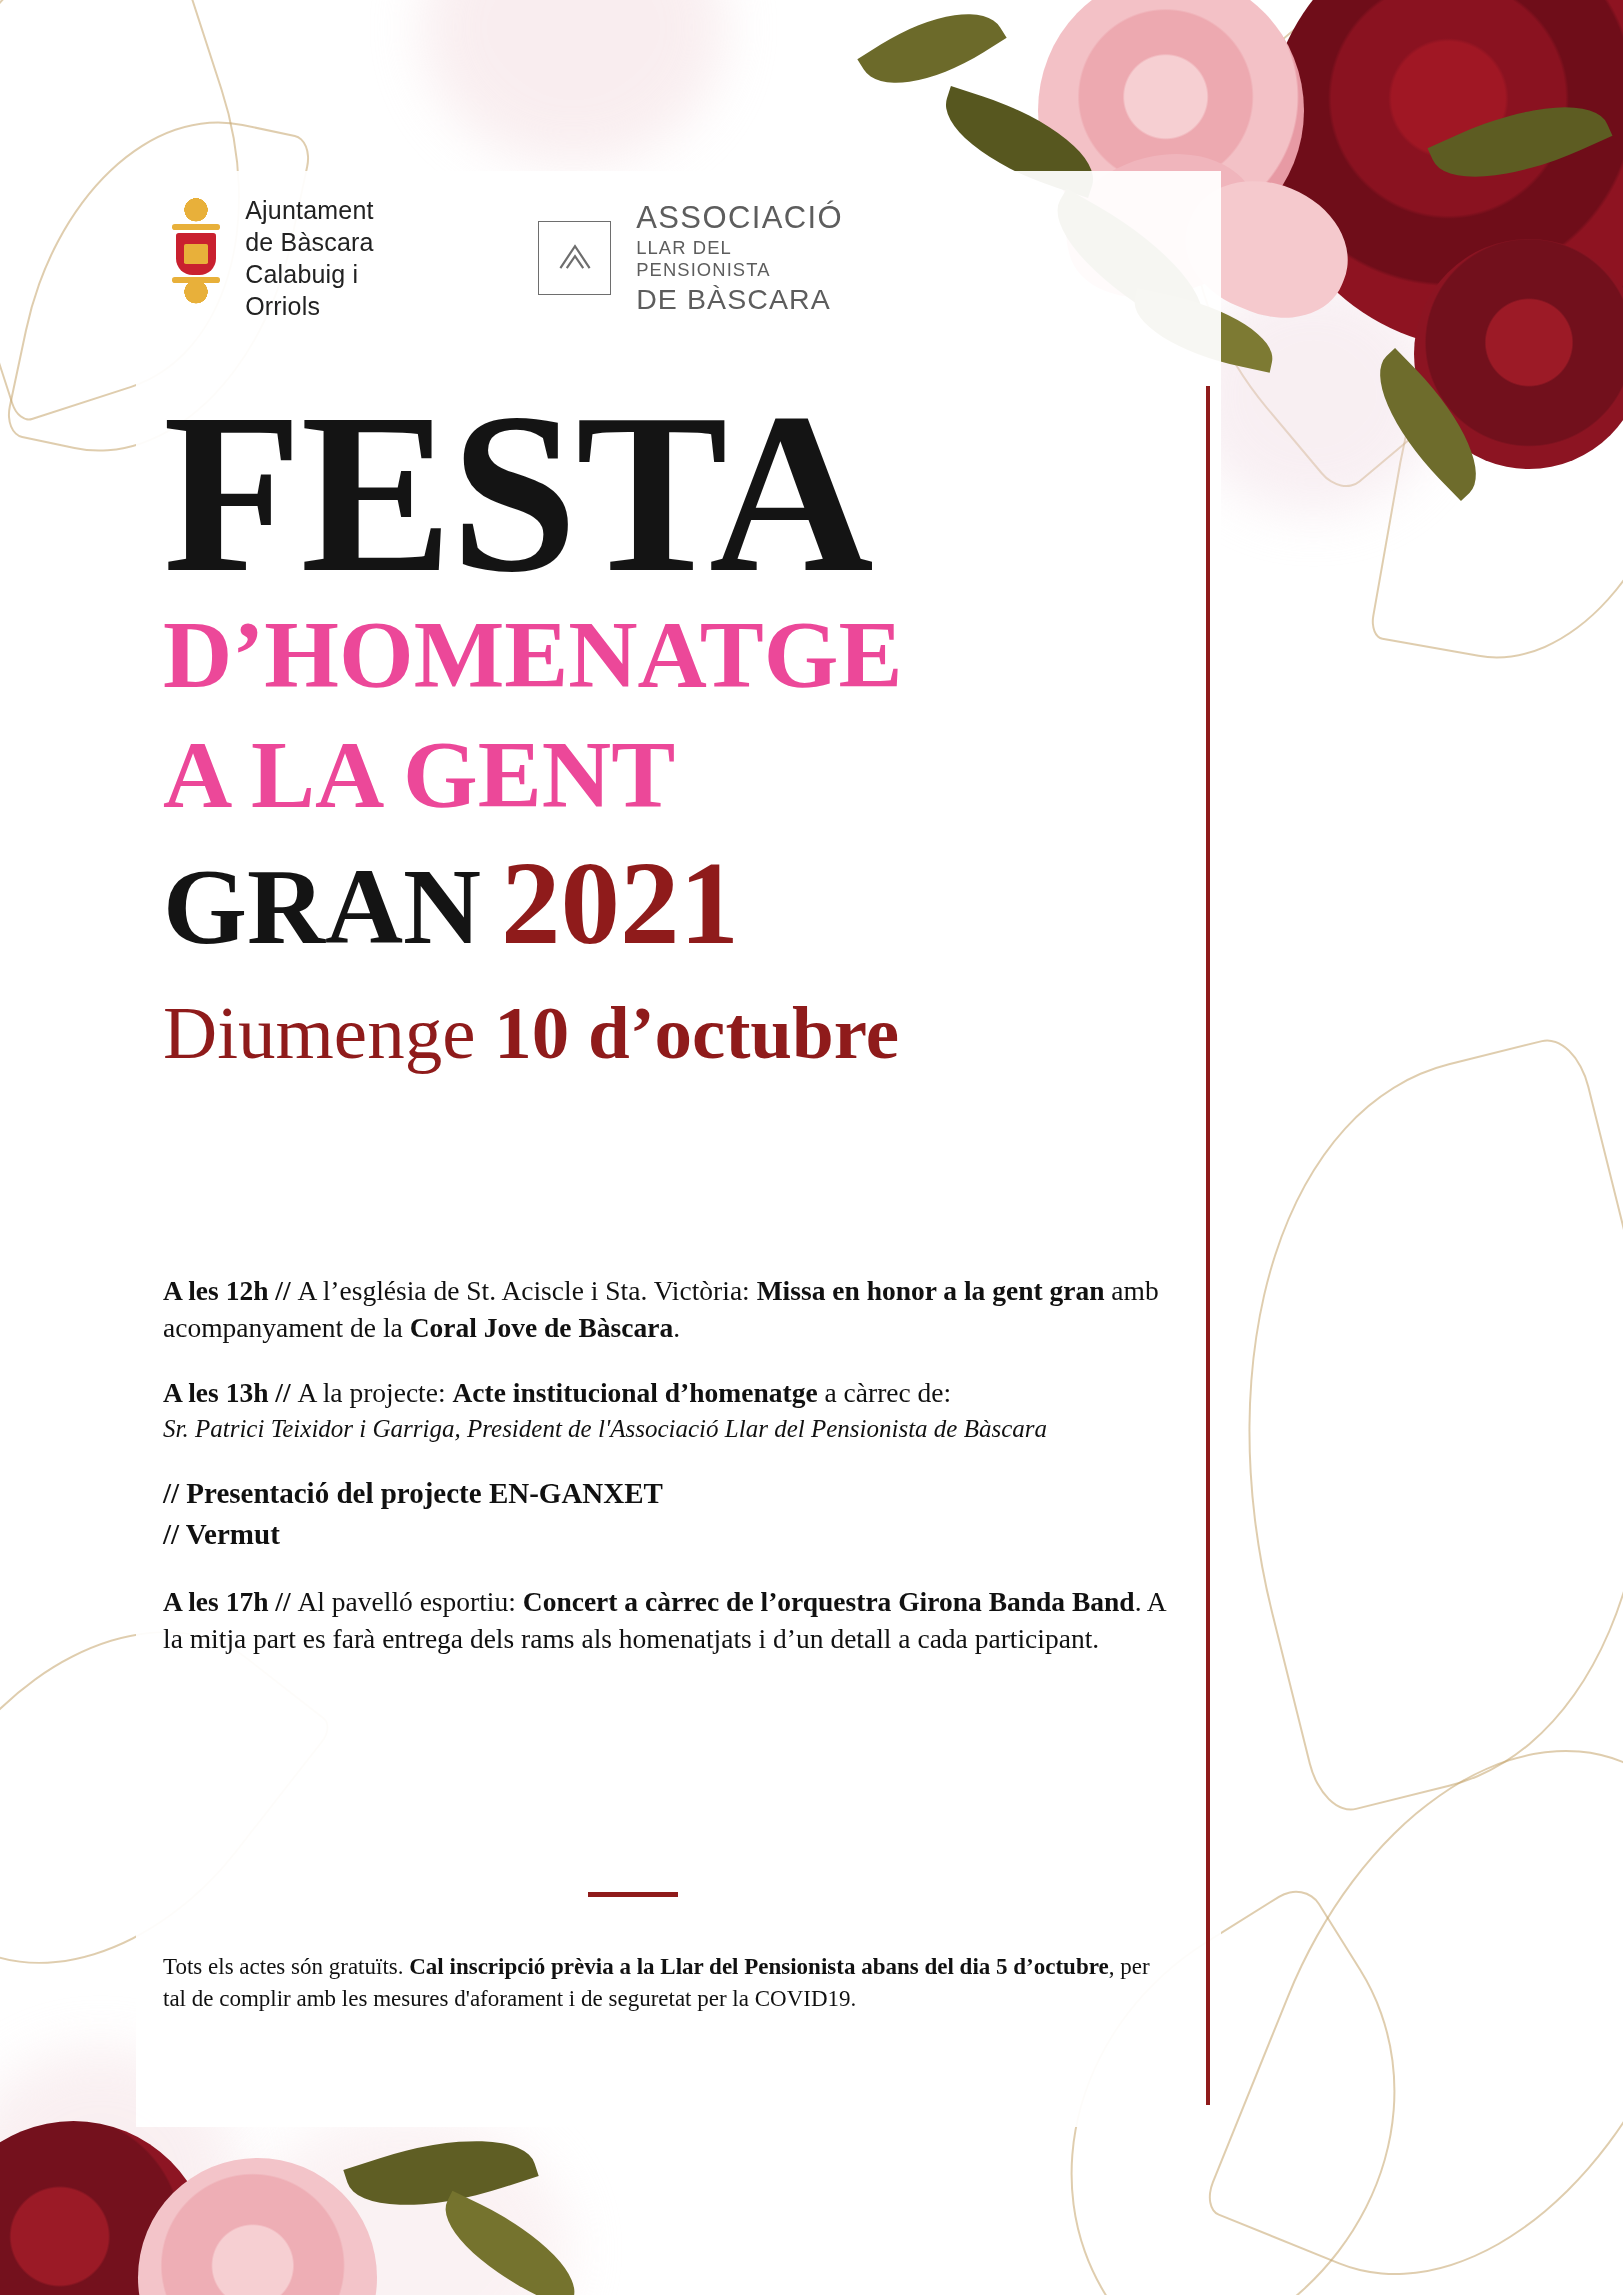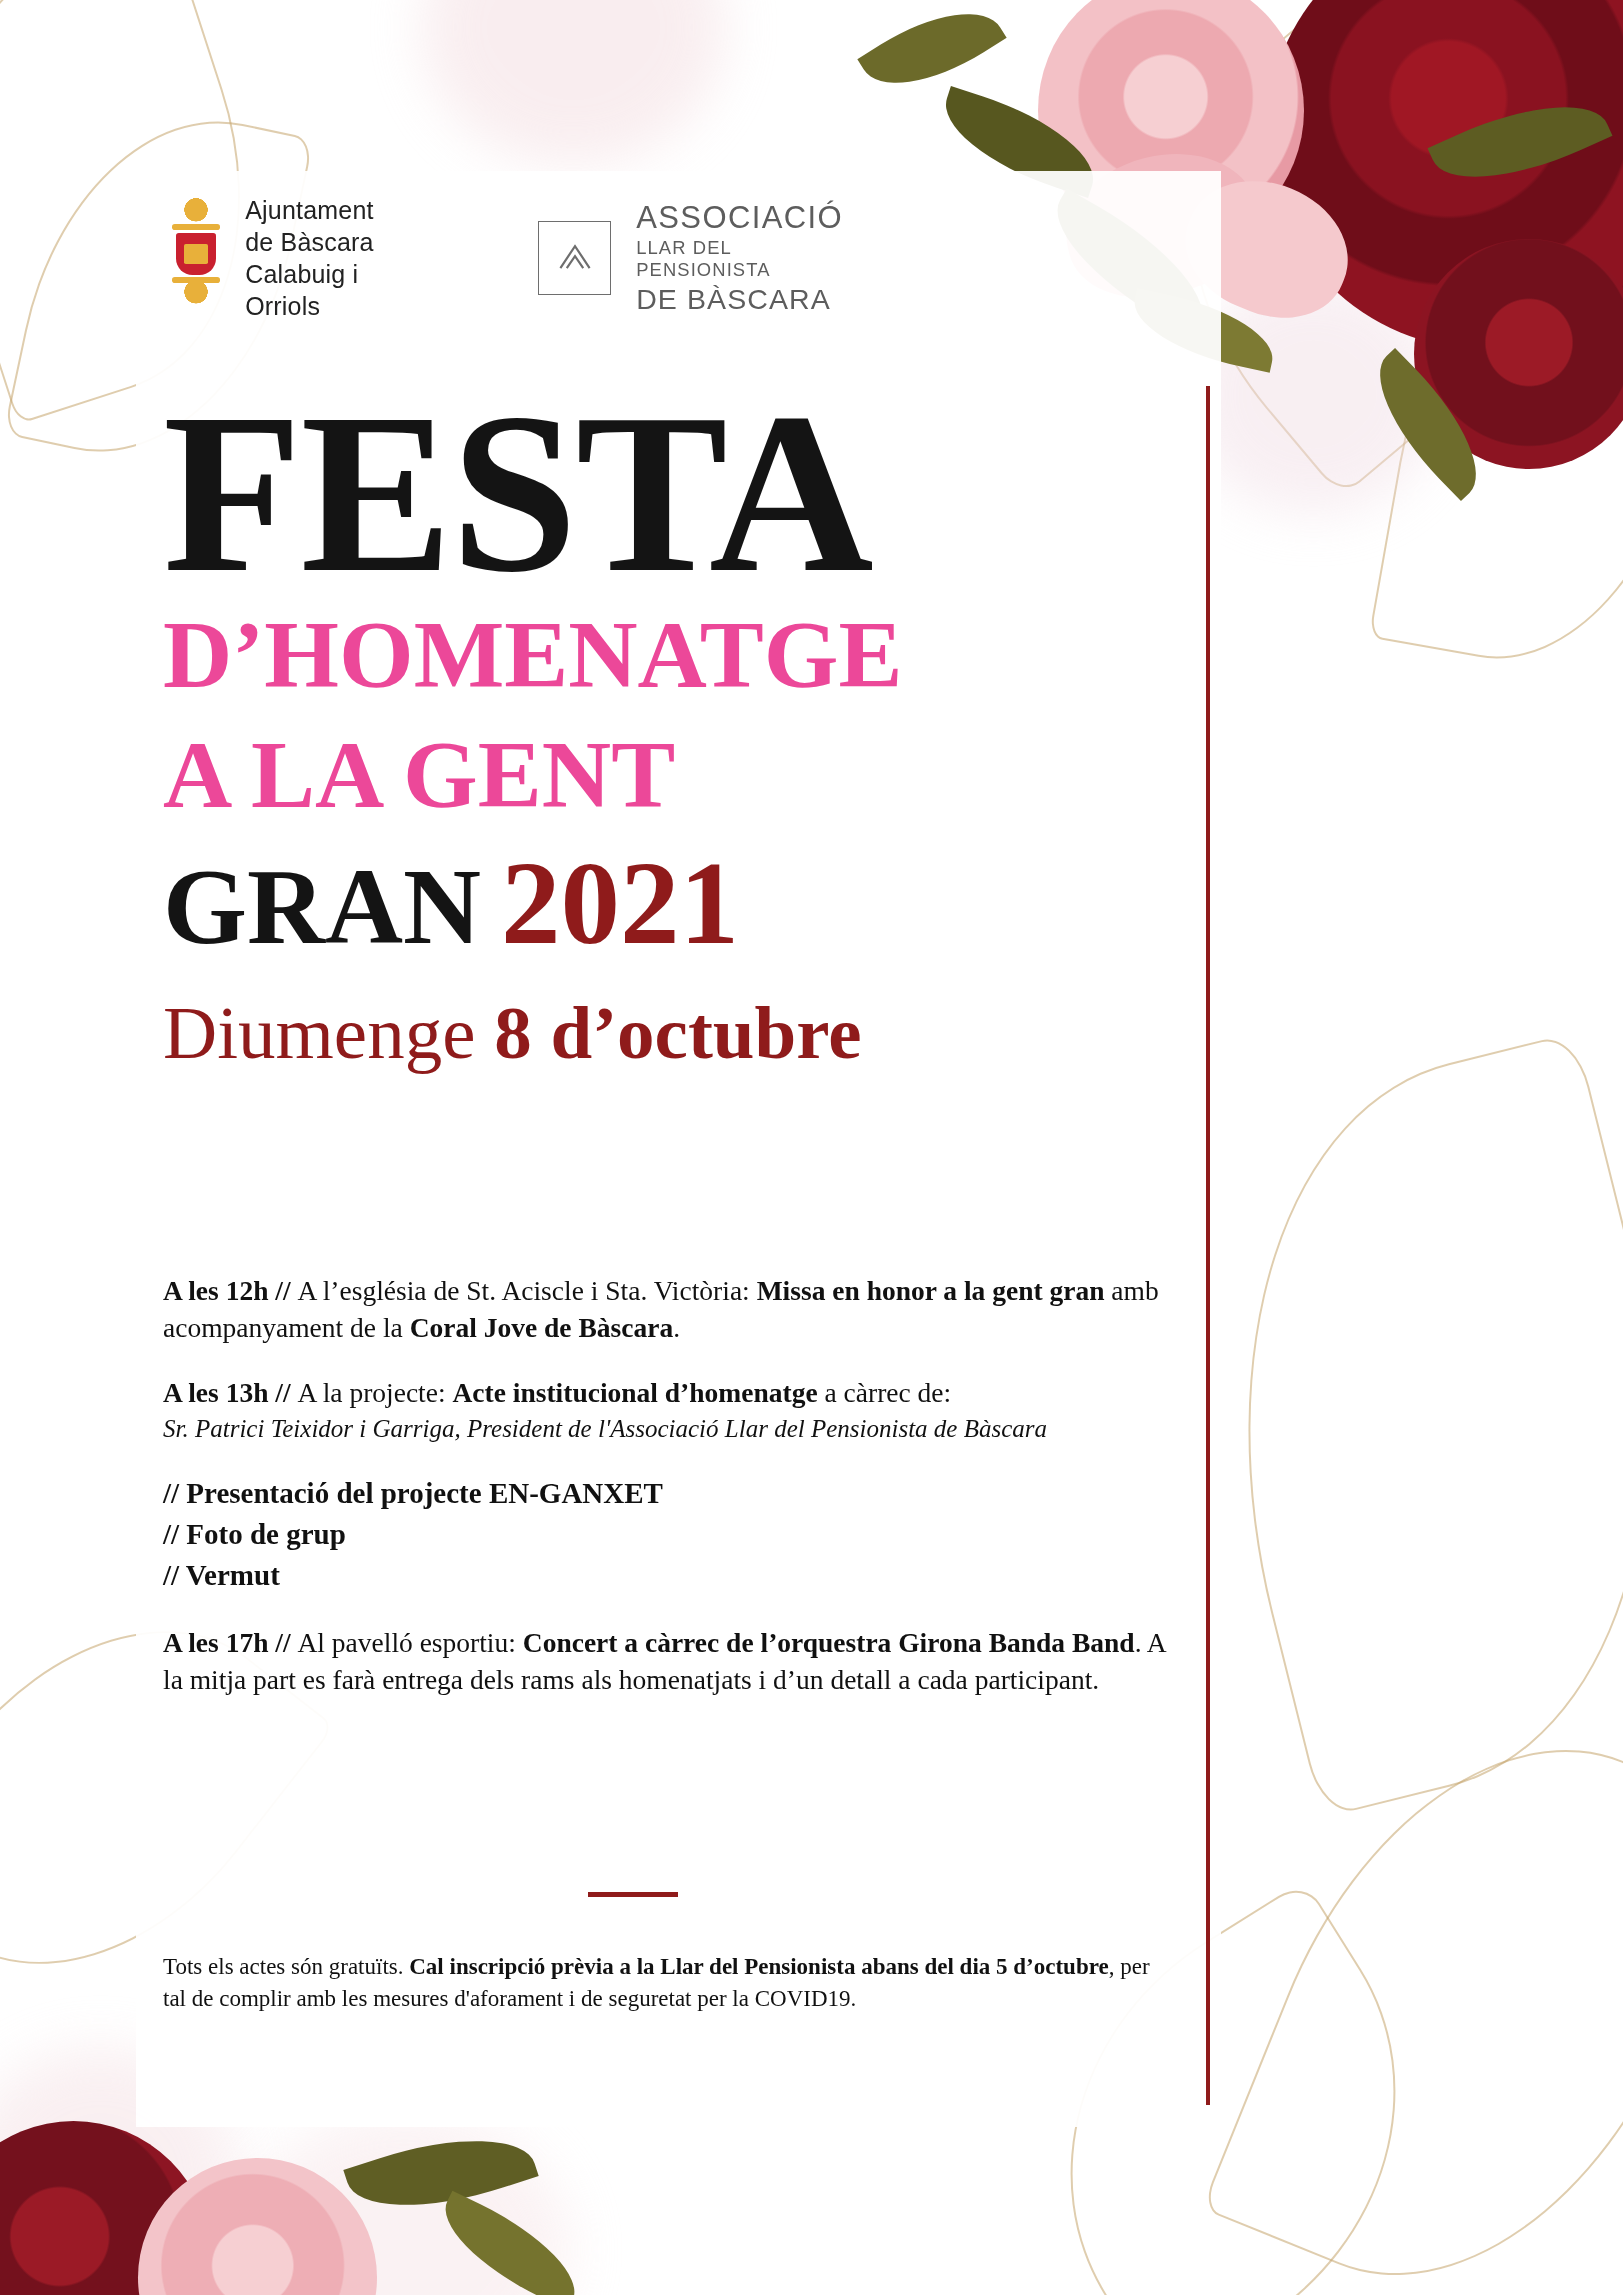--- a/index.html
+++ b/index.html
@@ -307,38 +307,37 @@
 </div>
 
 <div class="headline">
   <div class="h-festa">FESTA</div>
   <div class="h-line2">D’HOMENATGE</div>
   <div class="h-line3">A LA GENT</div>
   <div class="h-line4">
     <span>GRAN</span><span class="h-year">2021</span>
   </div>
   <div class="h-date">
-    <span>Diumenge </span><span class="bold">8 d’octubre</span>
+    <span>Diumenge </span><span class="bold">10 d’octubre</span>
   </div>
 </div>
 
 <div class="programme">
 
   <div class="blk">
     <b>A les 12h</b><b class="sep"> // </b><span>A l’església de St. Aciscle i Sta. Victòria: </span><b>Missa en honor a la gent gran</b><span> amb acompanyament de la </span><b>Coral Jove de Bàscara</b><span>.</span>
   </div>
 
   <div class="blk">
     <b>A les 13h</b><b class="sep"> // </b><span>A la projecte: </span><b>Acte institucional d’homenatge</b><span> a càrrec de:</span>
     <div class="italic-line">Sr. Patrici Teixidor i Garriga, President de l'Associació Llar del Pensionista de Bàscara</div>
   </div>
 
   <div class="bullets">
     <div>// Presentació del projecte EN-GANXET</div>
-    <div>// Foto de grup</div>
     <div>// Vermut</div>
   </div>
 
   <div class="blk">
     <b>A les 17h</b><b class="sep"> // </b><span>Al pavelló esportiu: </span><b>Concert a càrrec de l’orquestra Girona Banda Band</b><span>. A la mitja part es farà entrega dels rams als homenatjats i d’un detall a cada participant.</span>
   </div>
 
 </div>
 
 <div class="divider"></div>

